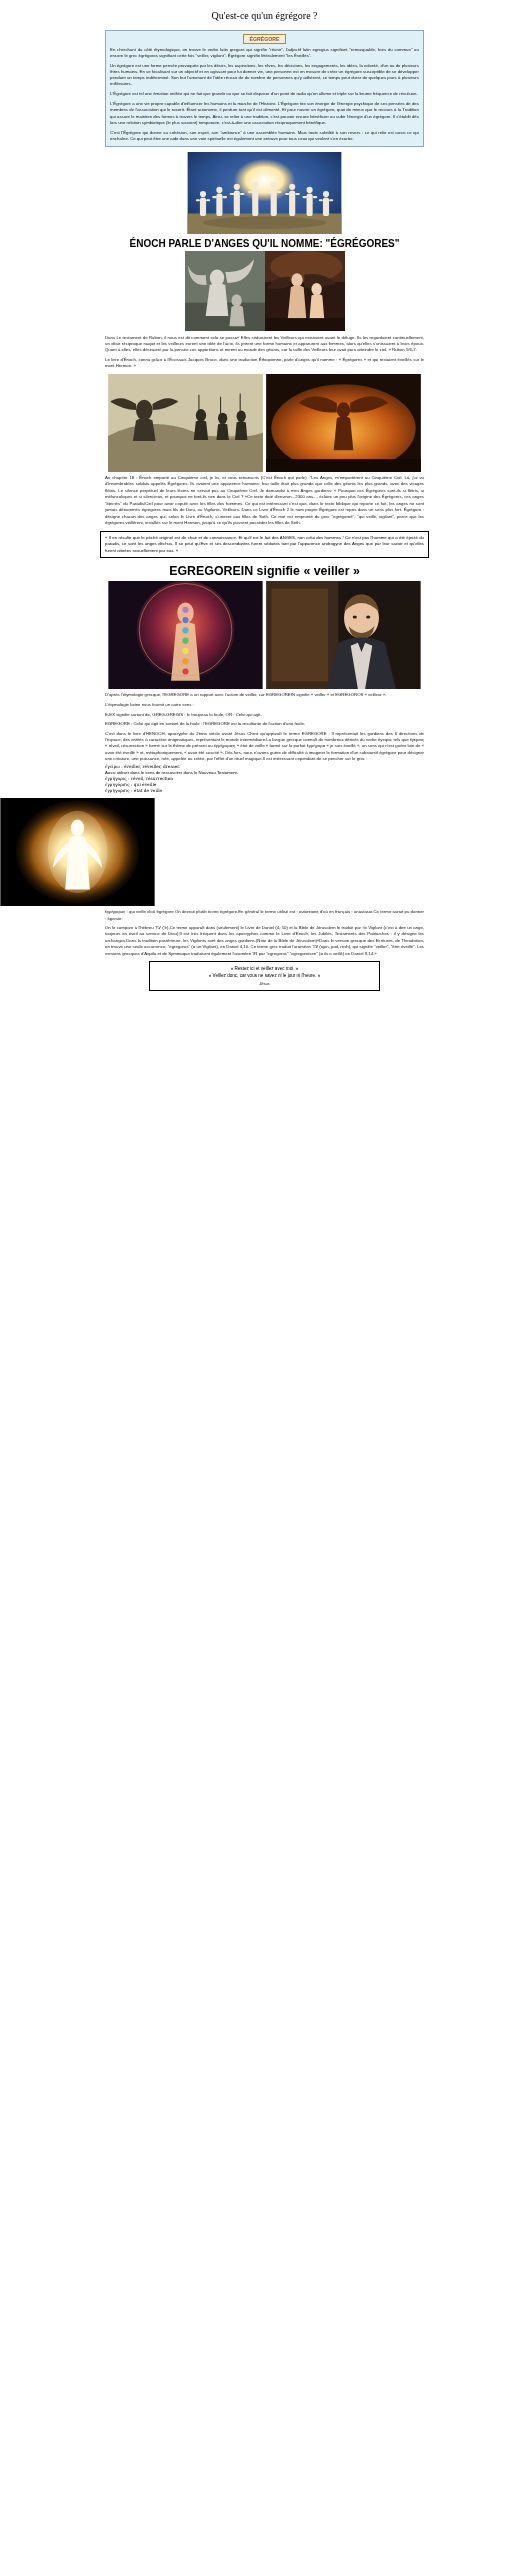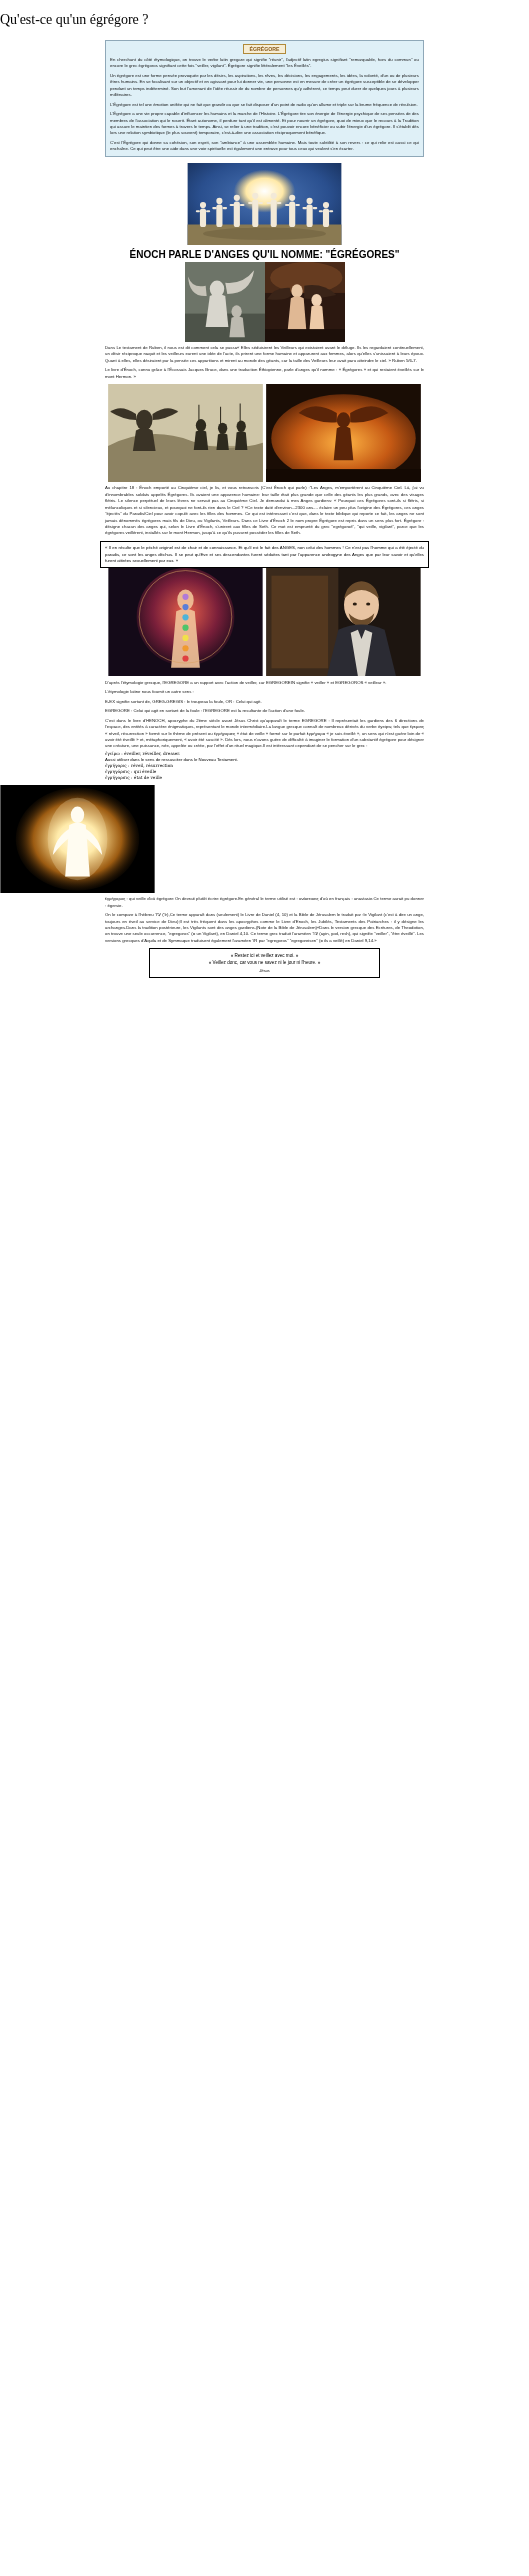--- a/index.html
+++ b/index.html
@@ -1,18 +1,18 @@
 <!DOCTYPE html>
 <html style="font-size:8.2px"><head>
 <meta charset="utf-8">
 <style>
   html,body{margin:0;padding:0;background:#ffffff;}
   body{width:529px;font-family:"Liberation Sans",sans-serif;color:#000;}
   .page{width:529px;position:relative;}
-  .title-main{font-family:"Liberation Serif",serif;font-size:14px;text-align:left;padding:3.1px 0 2.1px 0;font-weight:400;}
+  .title-main{font-family:"Liberation Serif",serif;font-size:10px;text-align:center;padding:3.1px 0 2.1px 0;font-weight:400;}
   .center{text-align:center;}
   .box-egregore{width:319px;margin:0 auto;border:0.5px solid #8fa8b8;background:#dff0f7;padding:3.1px 4.1px 4.1px 4.1px;box-sizing:border-box;}
   .box-egregore .hdr{display:inline-block;border:0.5px solid #b08a3a;background:#f6edd4;color:#8a5a18;font-size:5.2px;font-weight:bold;padding:1px 5.2px;margin:0 auto 3.1px auto;}
   .box-egregore .hdr-wrap{text-align:center;}
   .box-egregore p{font-size:4.3px;line-height:1.45;text-align:justify;margin:0 0 3.6px 0;color:#111;}
   .box-egregore p.last{margin-bottom:0;}
   .circle-img{width:155px;height:82px;margin:5.2px auto 2.1px auto;display:block;}
   .sect-title{font-family:"Liberation Sans",sans-serif;font-weight:bold;font-size:10px;text-align:center;margin:4.1px 0 2.1px 0;}
   .img-row{display:flex;justify-content:center;gap:0;margin:0 auto;}
   .img-row2{display:flex;justify-content:center;gap:2.1px;margin:0 auto;}
@@ -192,20 +192,21 @@
         <path d="M137 56 q-44 -26 -74 0 q40 22 74 18z"></path>
       </g>
       <rect x="0" y="165" width="300" height="25" fill="#140903"></rect>
     </svg>
   </div>
 
   <div class="para">Au chapitre 18 : Énoch emporté au Cinquième ciel, je lis, et vous retranscris (C'est Énoch qui parle) :"Les Anges, m'emportèrent au Cinquième Ciel. Là, j'ai vu d'innombrables soldats appelés Égrégores. Ils avaient une apparence humaine: leur taille était plus grande que celle des géants les plus grands, avec des visages flétris. Le silence perpétuel de leurs lèvres ne servait pas au Cinquième Ciel. Je demandai à mes Anges gardiens: « Pourquoi ces Égrégores sont-ils si flétris, si mélancoliques et si silencieux, et pourquoi ne font-ils rien dans le Ciel ? »Ce texte daté d'environ...2300 ans.... éclaire un peu plus l'origine des Égrégores, ces anges "éjectés" du Paradis/Ciel pour avoir copulé avec les filles des hommes. Ce qui est intéressant c'est que, dans le texte biblique qui reporte ce fait, les anges ne sont jamais dénommés égrégores mais fils de Dieu, ou Vigilants, Veilleurs. Dans ce Livre d'Énoch 2 le nom propre Égrégore est repris dans un sens plus fort. Égrégore : désigne chacun des anges qui, selon le Livre d'Énoch, s'unirent aux filles de Seth. Ce mot est emprunté du grec "egrègoroé", "qui veille, vigilant", parce que les égrégores veillèrent, installés sur le mont Hermon, jusqu'à ce qu'ils pussent posséder les filles de Seth.</div>
 
   <div class="quotebox">« Il en résulte que le péché originel est de chair et de connaissance. Et qu'il est le fait des ANGES, non celui des hommes ! Ce n'est pas l'homme qui a été éjecté du paradis, ce sont les anges déchus. Il se peut qu'Eve et ses descendantes furent séduites tant par l'apparence androgyne des Anges que par leur savoir et qu'elles furent attirées sexuellement par eux. »</div>
 
+  <h2 class="title-egre">EGREGOREIN signifie « veiller »</h2>
 
   <div class="img-row2">
     <svg width="155" height="108" viewBox="0 0 300 210">
       <rect width="300" height="210" fill="#140a18"></rect>
       <radialGradient id="aura" cx="50%" cy="45%" r="60%">
         <stop offset="0%" stop-color="#e8604a"></stop>
         <stop offset="55%" stop-color="#7a1f3a"></stop>
         <stop offset="100%" stop-color="#150a18"></stop>
       </radialGradient>
       <circle cx="150" cy="95" r="95" fill="url(#aura)"></circle>

